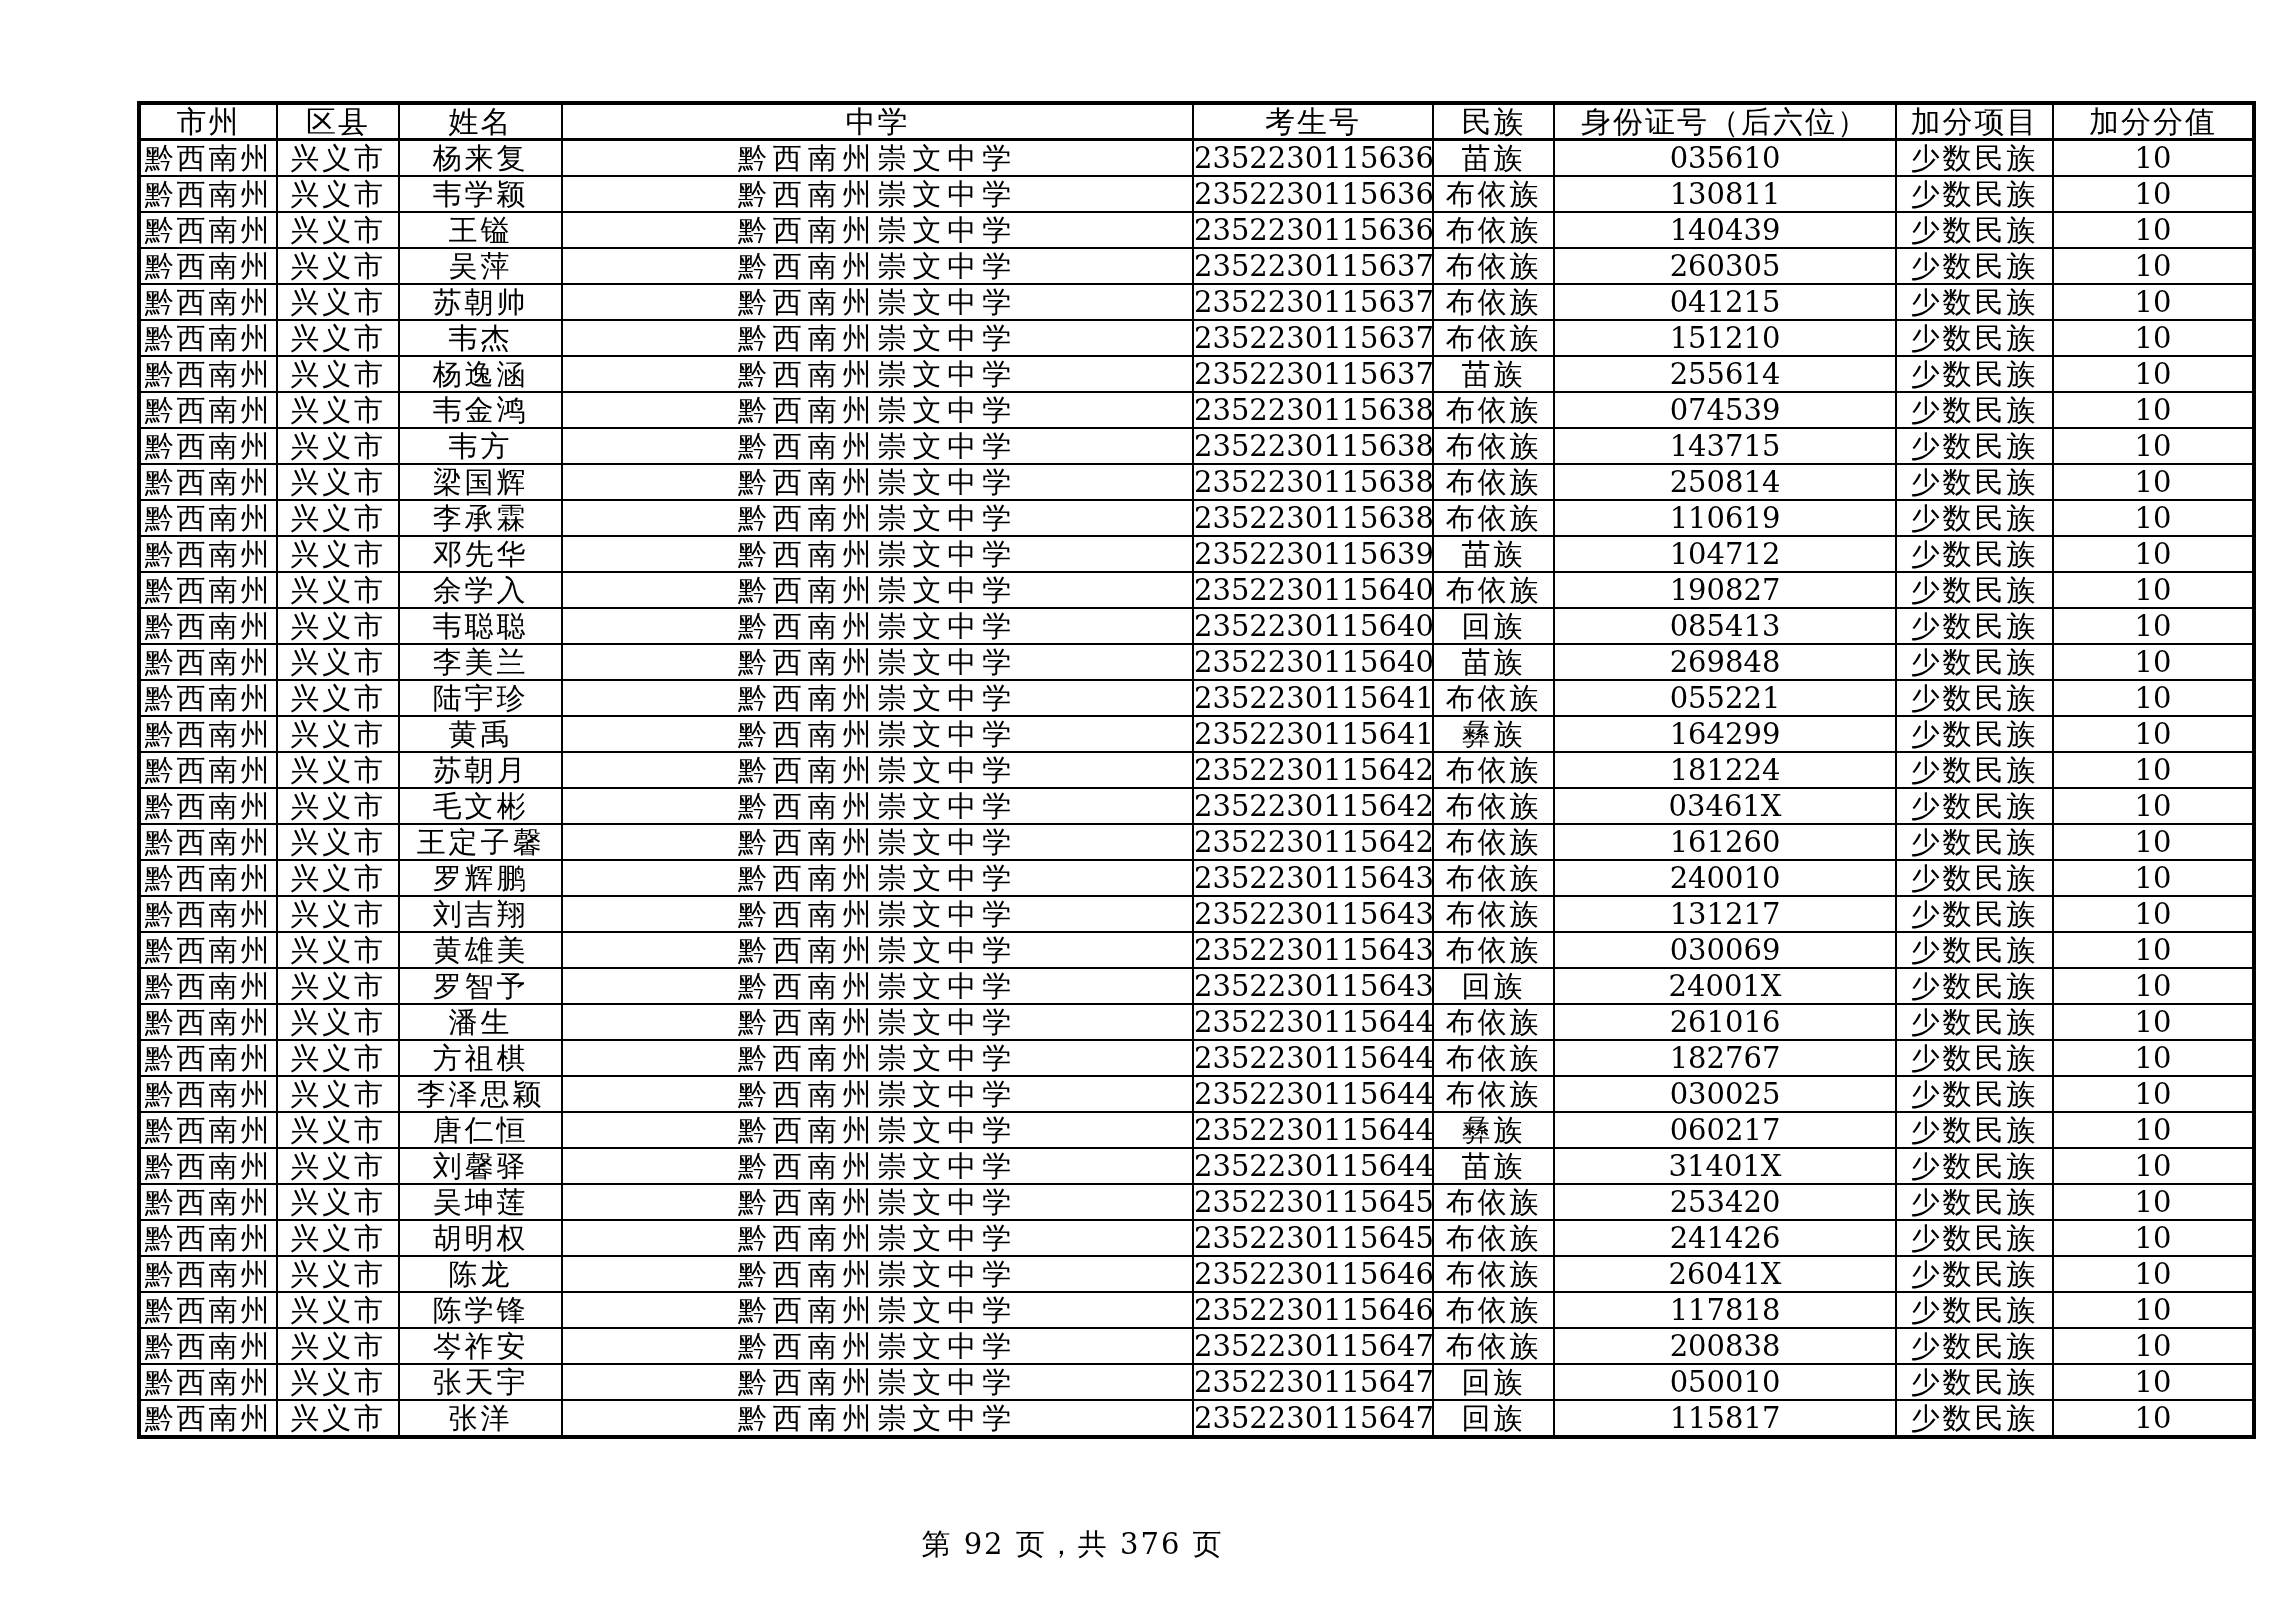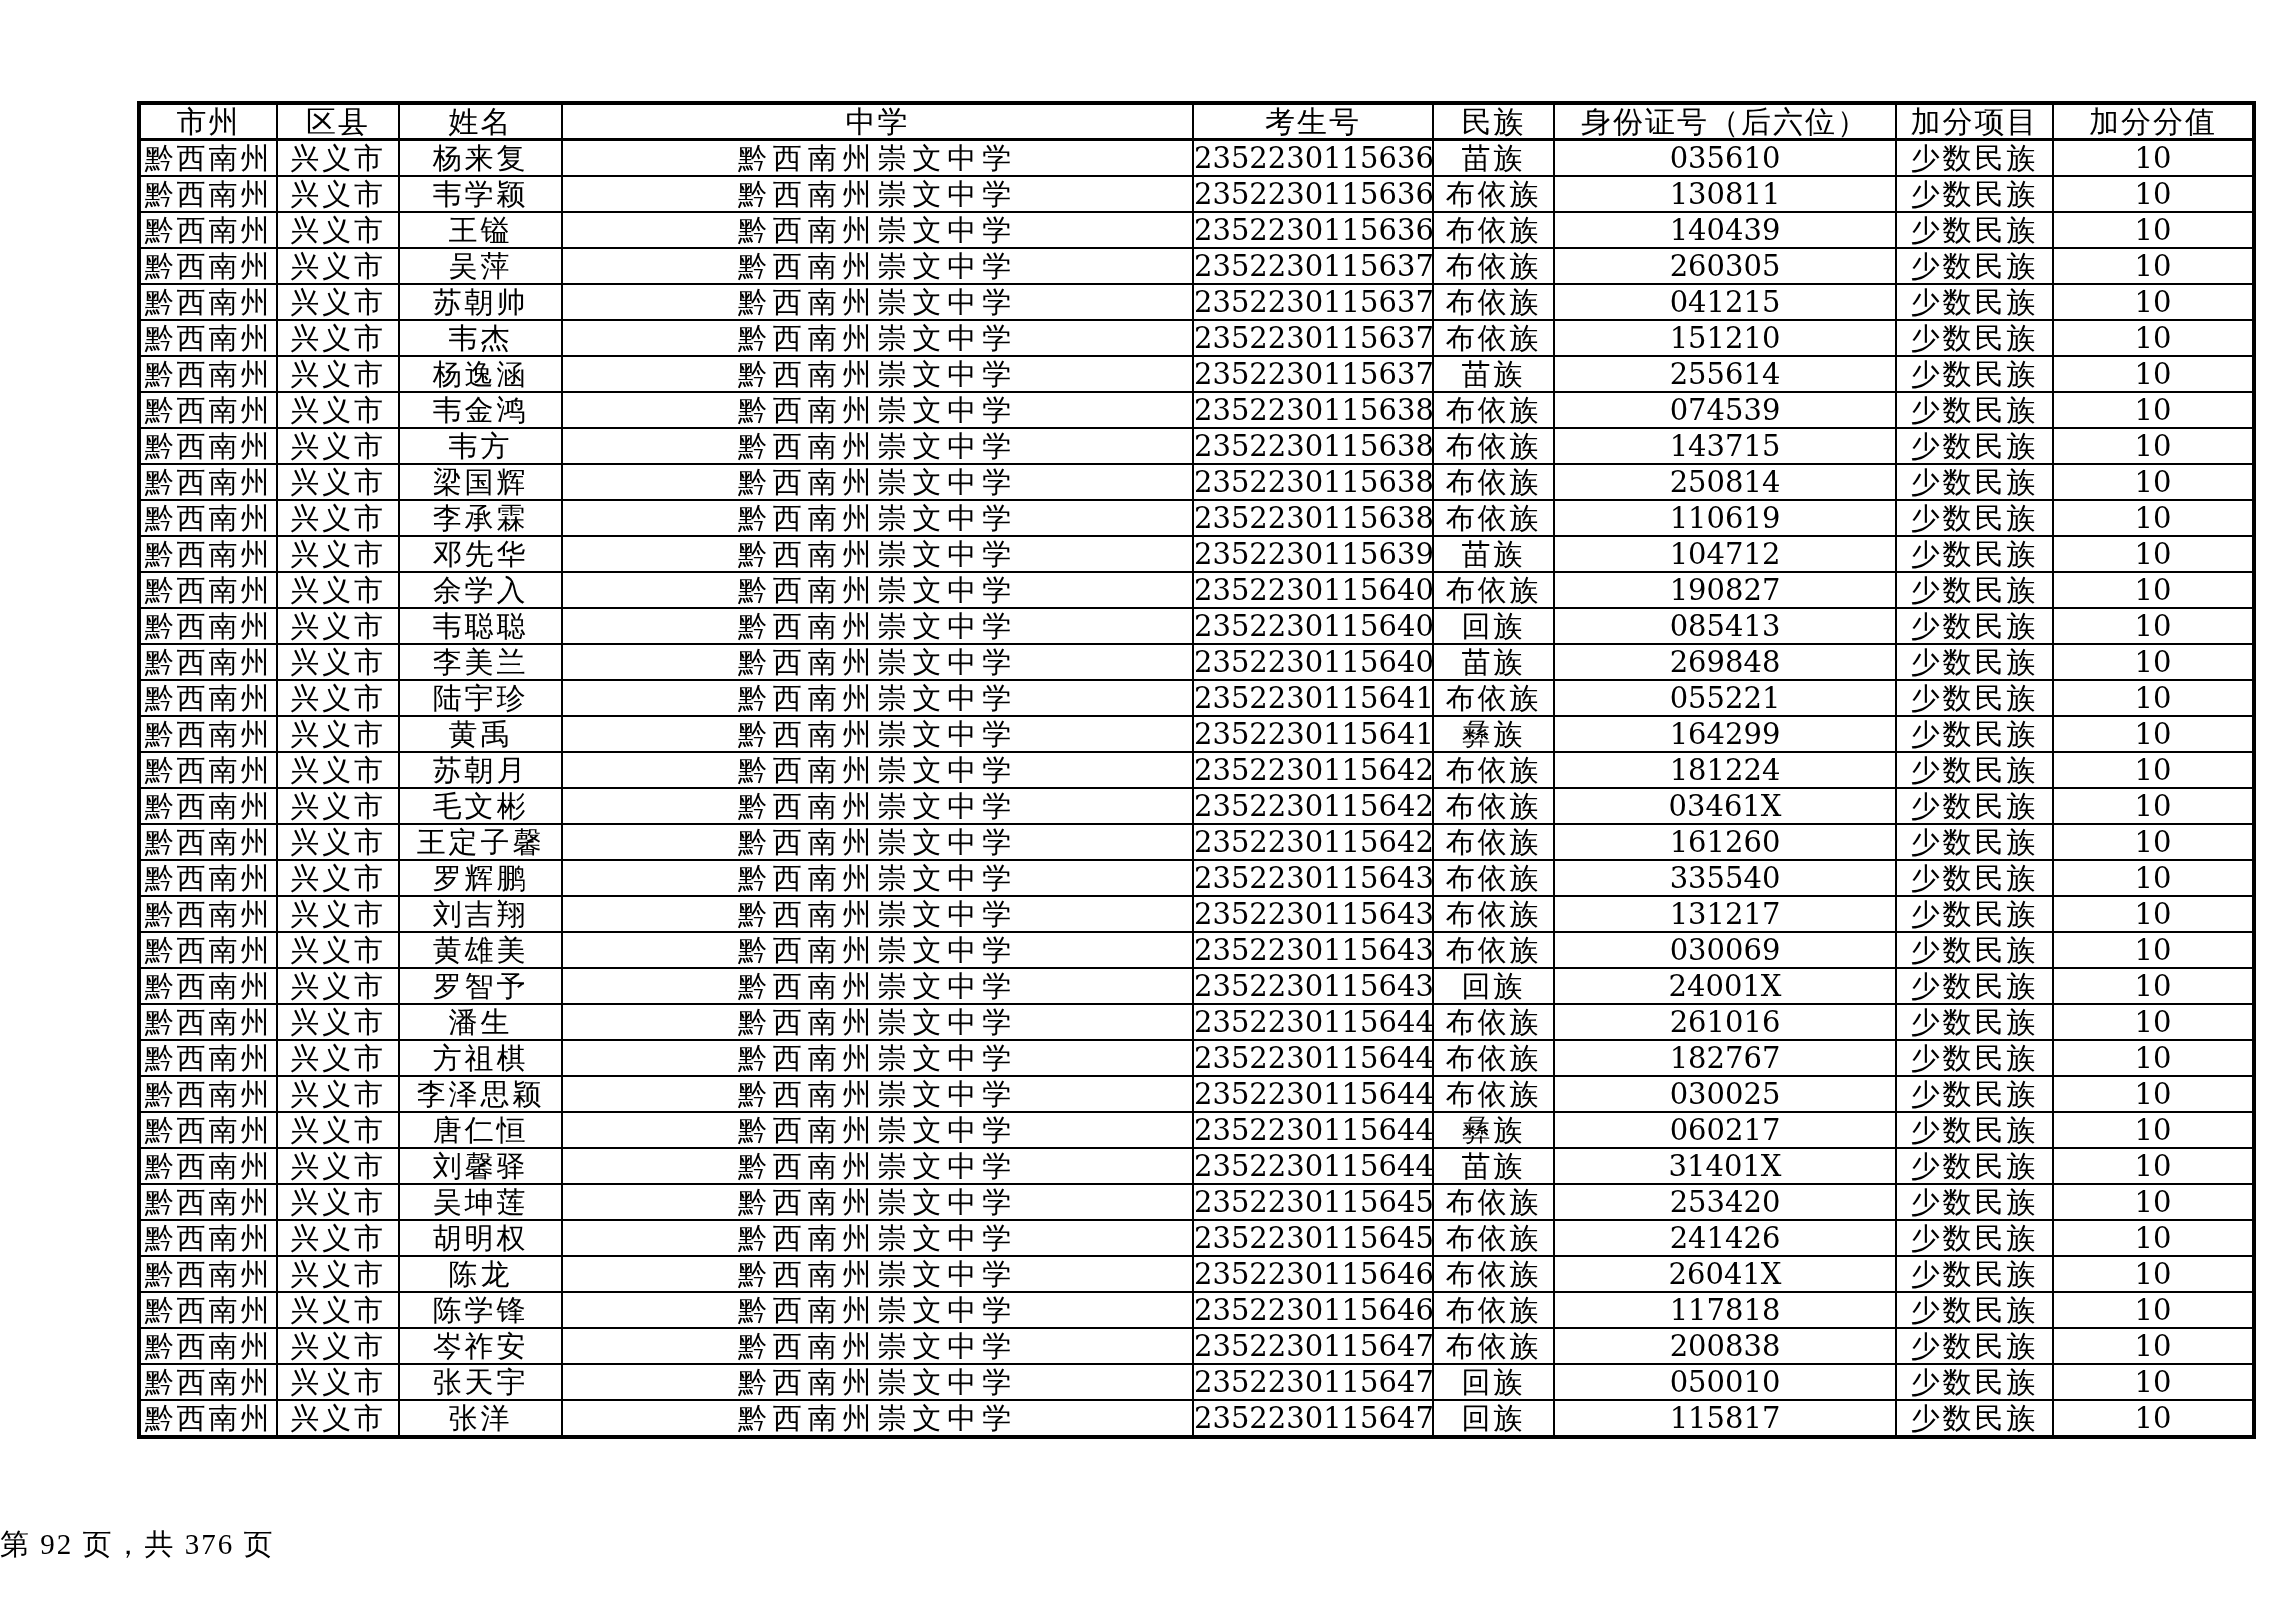--- a/index.html
+++ b/index.html
@@ -60,24 +60,23 @@
   .doc-table tbody td:nth-child(5),
   .doc-table tbody td:nth-child(7),
   .doc-table tbody td:nth-child(9) {
     letter-spacing: 0;
   }
   .page-footer {
     position: absolute;
     top: 1525px;
     left: 0;
     width: 2145px;
-    text-align: left;
+    text-align: center;
     font-size: 29px;
     letter-spacing: 2px;
-    font-family: Liberation Serif, serif;
   }
 </style>
 </head>
 <body>
 
 <table class="doc-table">
   <colgroup>
     <col style="width:138px">
     <col style="width:122px">
     <col style="width:163px">
@@ -322,21 +321,21 @@
         <td>少数民族</td>
         <td>10</td>
       </tr>
       <tr>
         <td>黔西南州</td>
         <td>兴义市</td>
         <td>罗辉鹏</td>
         <td>黔西南州崇文中学</td>
         <td>23522301156430</td>
         <td>布依族</td>
-        <td>335540</td>
+        <td>240010</td>
         <td>少数民族</td>
         <td>10</td>
       </tr>
       <tr>
         <td>黔西南州</td>
         <td>兴义市</td>
         <td>刘吉翔</td>
         <td>黔西南州崇文中学</td>
         <td>23522301156431</td>
         <td>布依族</td>

